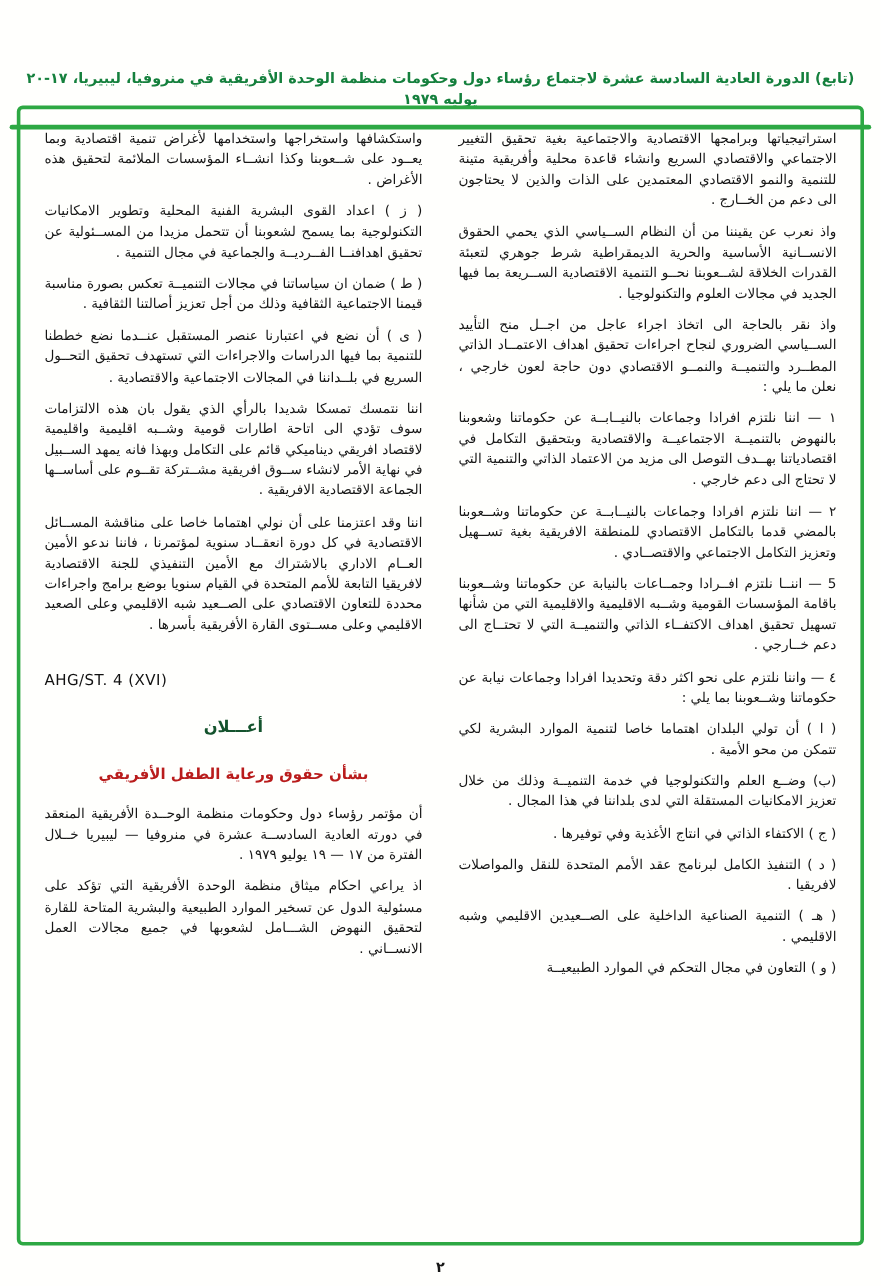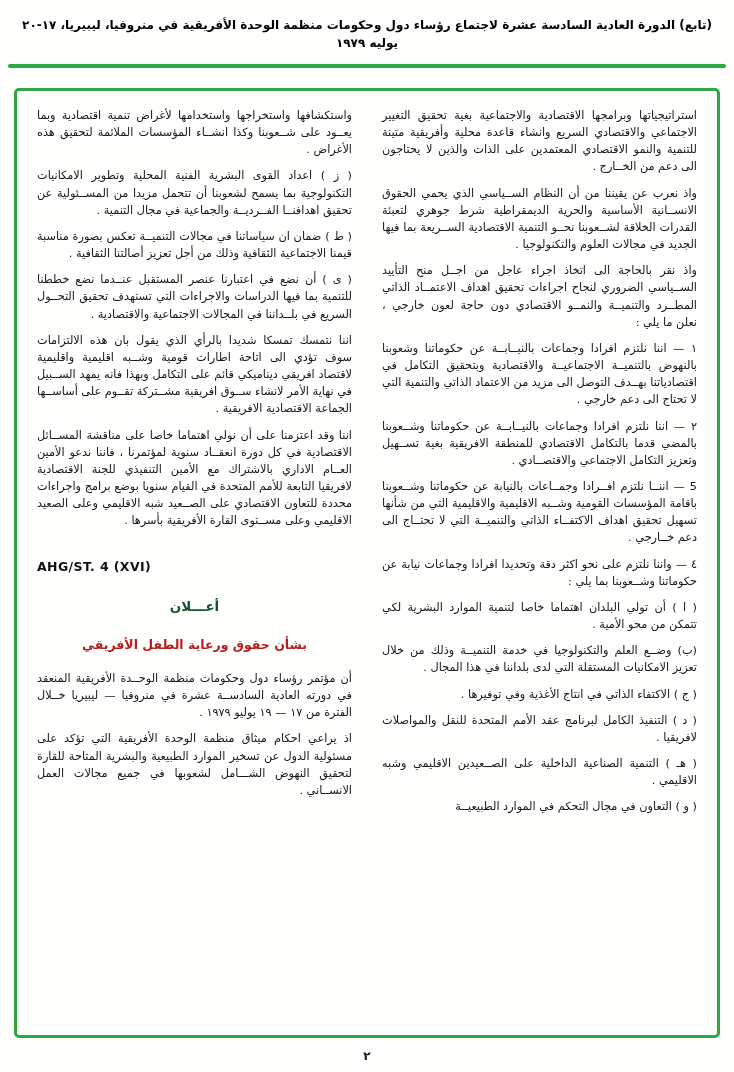--- a/index.html
+++ b/index.html
@@ -14,21 +14,22 @@
     margin: 0 auto;
     background: #fffffd;
     font-family: "DejaVu Sans", sans-serif;
     direction: rtl;
     overflow: hidden;
     box-sizing: border-box;
   }
   .header {
     padding: 16px 14px 4px;
     text-align: center;
-    color: #000000;
+    color: #15803d;
+    margin-top: 40px;
   }
   .header-line1 {
     font-size: 12px;
     font-weight: bold;
     line-height: 1.5;
   }
   .header-line2 {
     font-size: 9.5px;
     margin-top: 5px;
     line-height: 1.4;
@@ -63,21 +64,21 @@
     color: #161616;
     text-align: justify;
     text-justify: inter-word;
   }
   .col p {
     margin: 0 0 9px;
   }
   .doc-ref {
     direction: ltr;
     text-align: left;
-    font-weight: bold;
+    font-weight: normal;
     font-size: 12.5px;
     letter-spacing: 0.4px;
     margin: 28px 0 20px;
     color: #111;
   }
   .heading {
     text-align: center;
     font-weight: bold;
     font-size: 13.5px;
     margin: 6px 0 18px;

